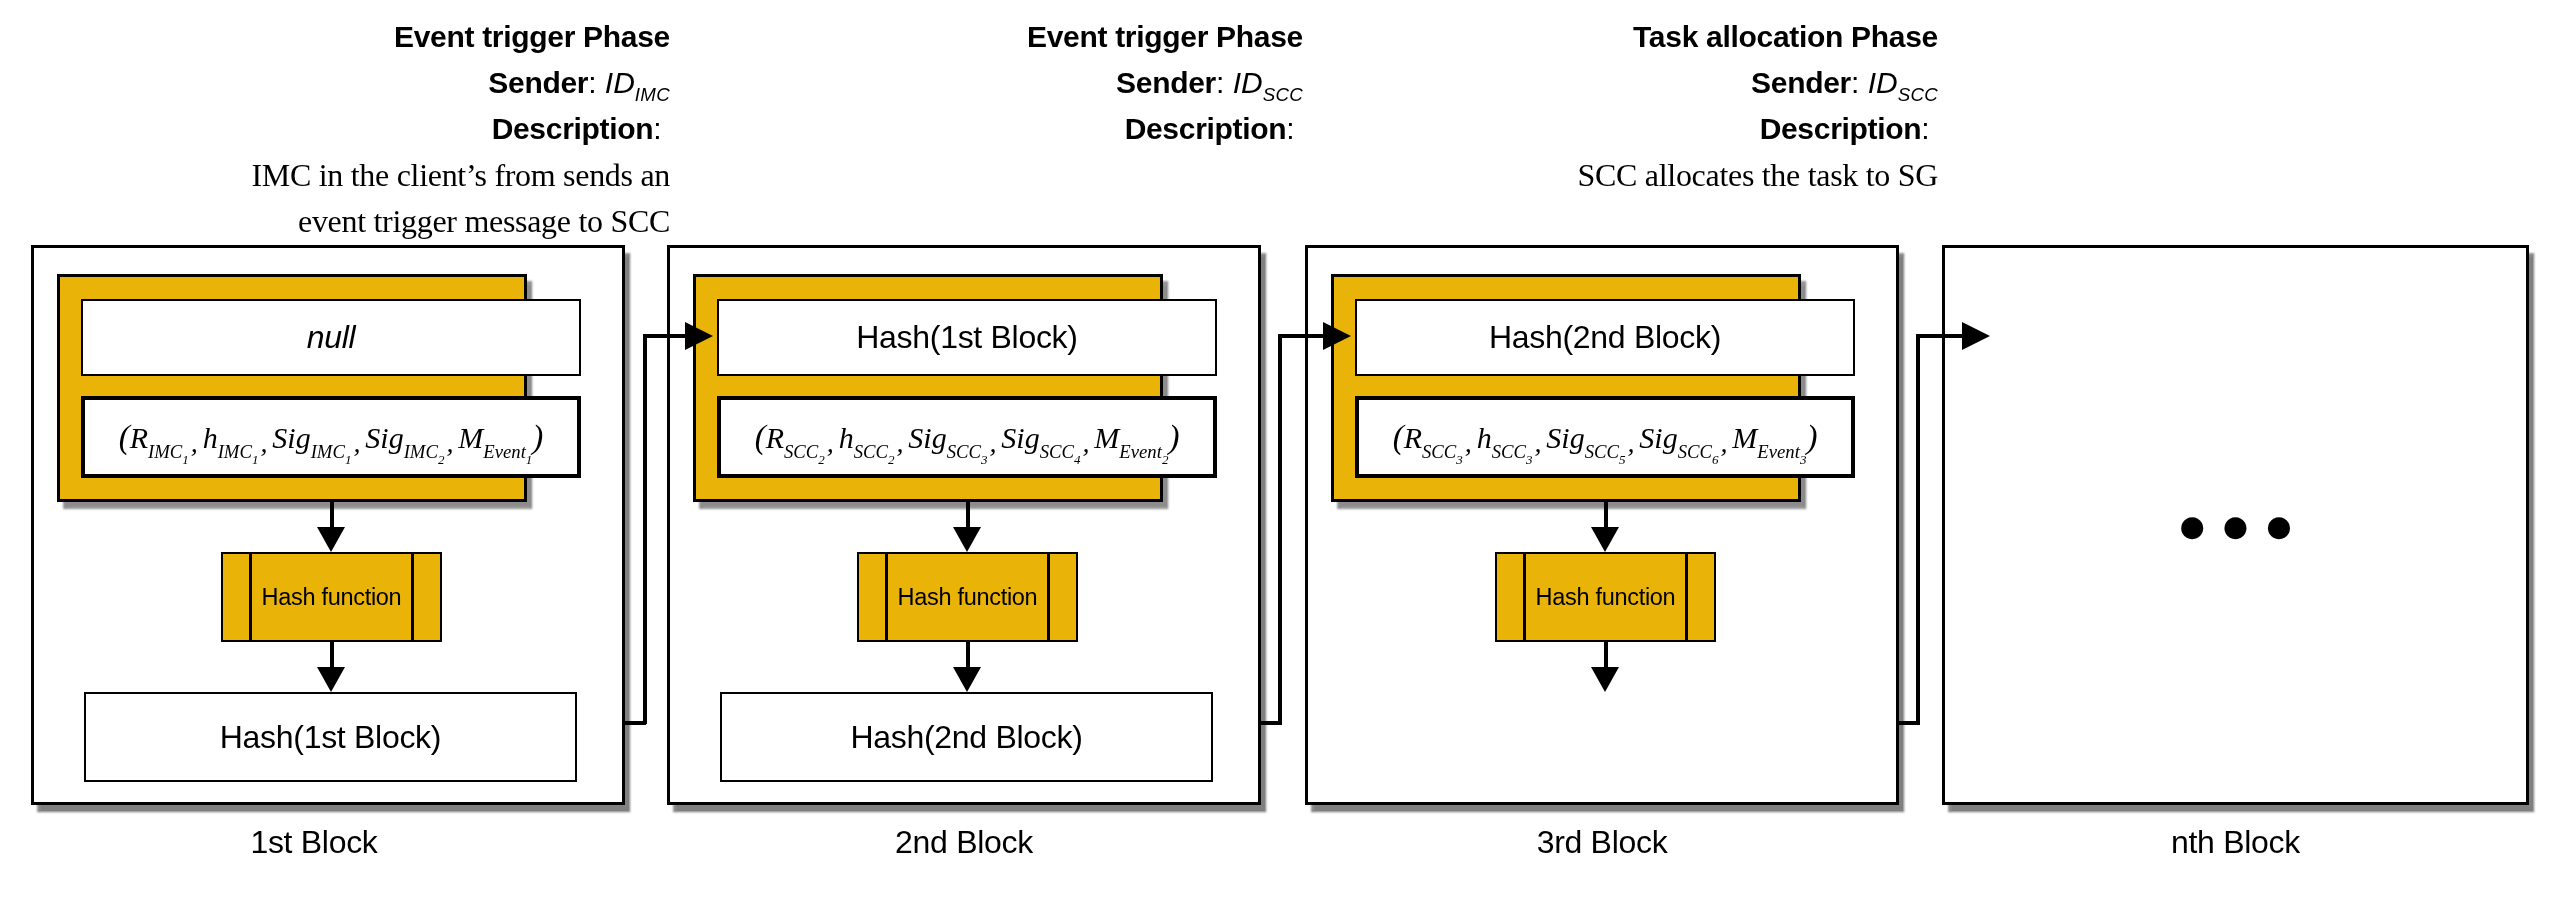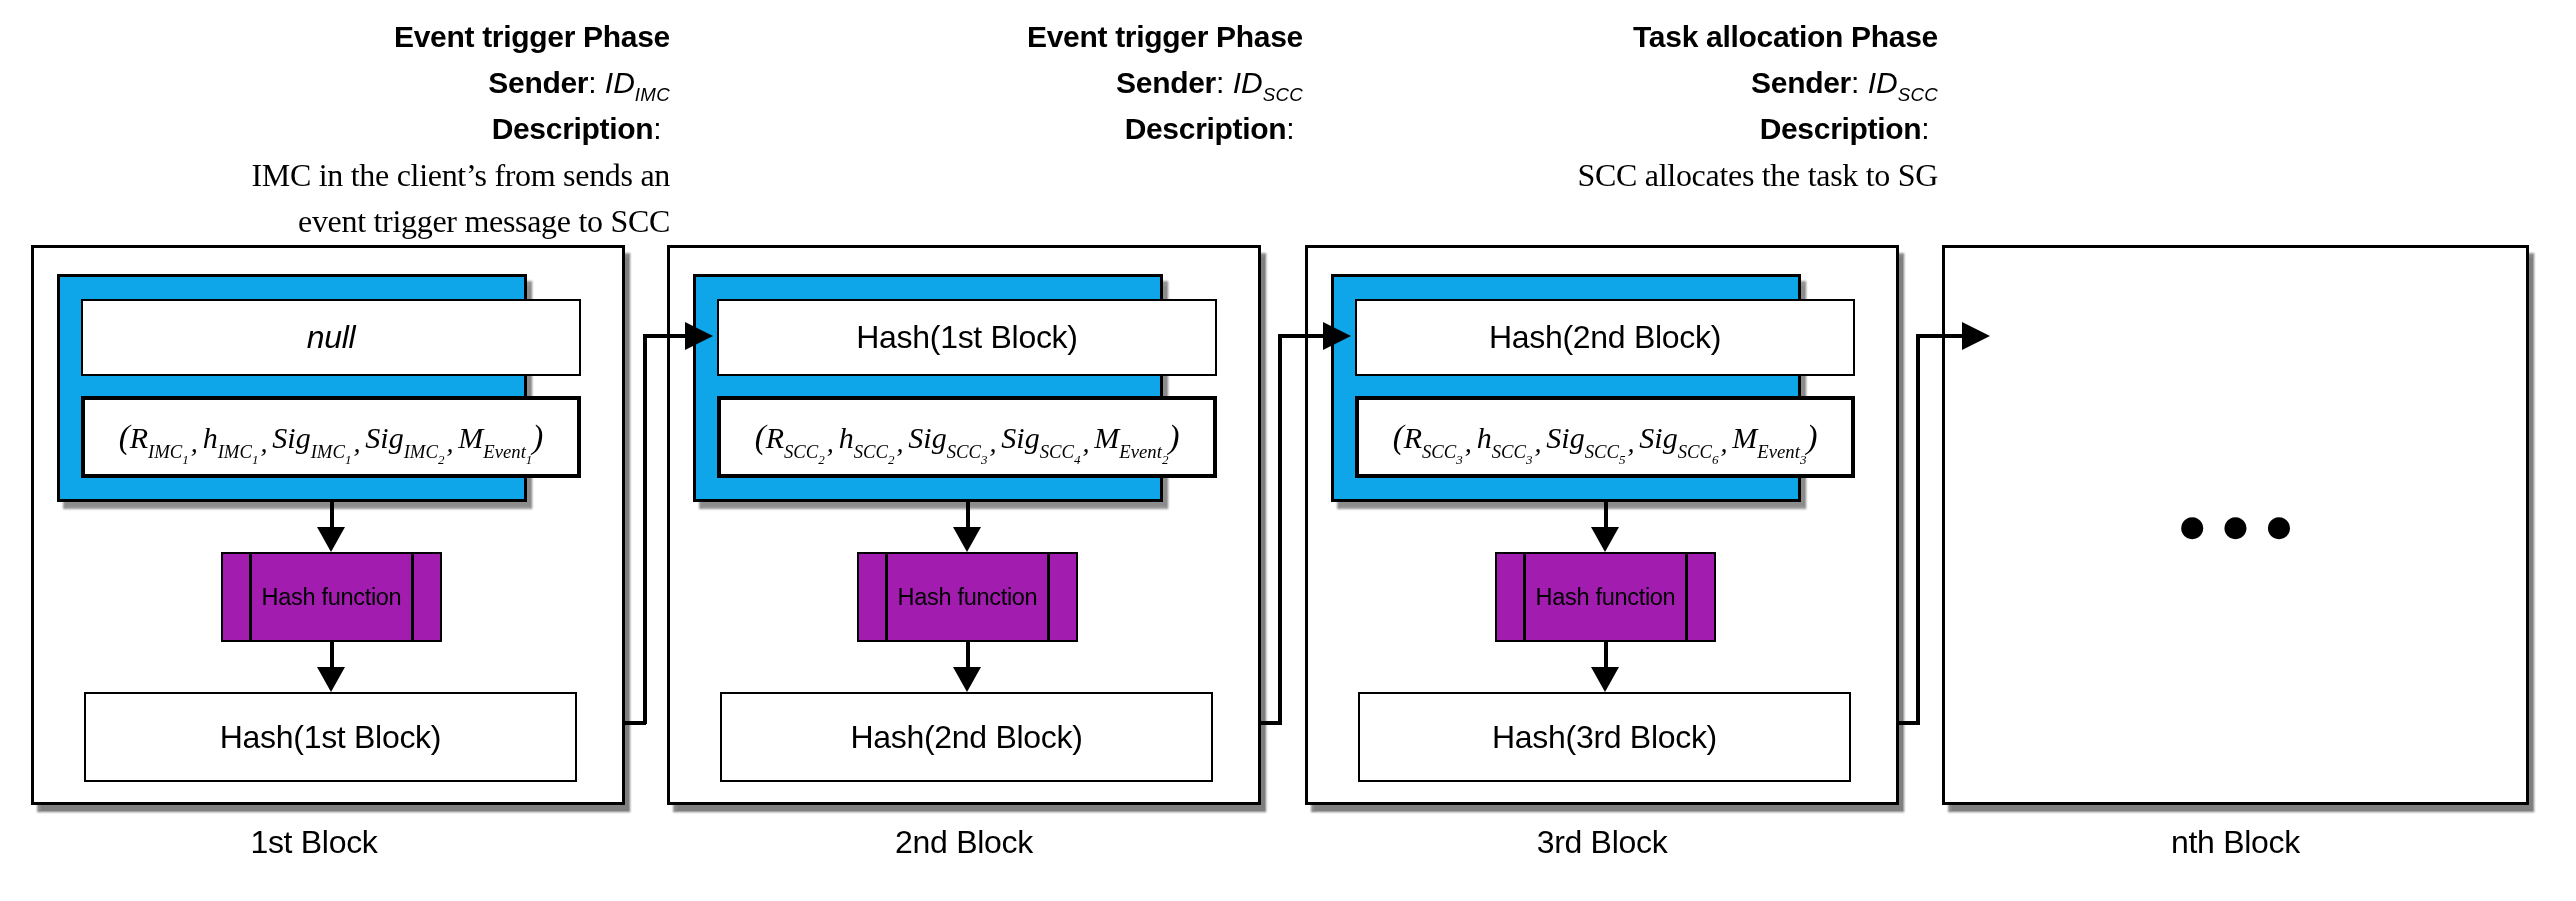--- a/index.html
+++ b/index.html
@@ -25,21 +25,21 @@
     position:absolute; top:245px; height:560px; background:#fff;
     border:3.5px solid #000; box-shadow:6.2px 7.6px 2.1px rgba(0,0,0,0.5);
   }
   #block-0 { left:31px;  width:594px; }
   #block-1 { left:667px; width:594px; }
   #block-2 { left:1305px;width:594px; }
   #block-3 { left:1942px;width:587px; }
 
   .header-group {
     position:absolute; left:23px; top:26px; width:470px; height:228px;
-    border:3.5px solid #000; background:#0ea5e9; box-shadow:5.5px 7px 2.1px rgba(0,0,0,0.45);
+    border:3.5px solid #000; background:#eab308; box-shadow:5.5px 7px 2.1px rgba(0,0,0,0.45);
   }
   .prev-row {
     position:absolute; left:21px; top:22px; width:500px; height:77px;
     border:2.8px solid #000; background:#fff;
     display:flex; align-items:center; justify-content:center;
     font-size:32px; letter-spacing:-0.3px;
   }
   .prev-row.nullstyle { font-style:italic; }
   .tuple-row {
     position:absolute; left:21px; top:119px; width:500px; height:82px;
@@ -57,21 +57,21 @@
   .stem-v { position:absolute; width:3.5px; background:#000; }
   .head-down { position:absolute; width:0; height:0;
     border-left:14.5px solid transparent; border-right:14.5px solid transparent;
     border-top:25px solid #000; }
   .head-right { position:absolute; width:0; height:0;
     border-top:14px solid transparent; border-bottom:14px solid transparent;
     border-left:28px solid #000; }
 
   .hashfn {
     position:absolute; left:187px; top:304px; width:221px; height:90px;
-    border:2.8px solid #000; background:#a21caf;
+    border:2.8px solid #000; background:#eab308;
     display:flex; align-items:center; justify-content:center;
     font-size:23.5px; letter-spacing:-0.3px;
   }
   .hf-line { position:absolute; top:0; bottom:0; width:2.8px; background:#000; }
   .hf-left { left:26px; } .hf-right { right:26px; }
 
   .output-row {
     position:absolute; left:50px; top:444px; width:493px; height:90px;
     border:2.8px solid #000; background:#fff;
     display:flex; align-items:center; justify-content:center;
@@ -219,21 +219,20 @@
     </div>
     <div class="stem-v" style="left:296px; top:254px; height:28px;"></div>
     <div class="head-down" style="left:283px; top:279px;"></div>
     <div class="hashfn">
       <div class="hf-line hf-left"></div>
       <div class="hf-line hf-right"></div>
       <span>Hash function</span>
     </div>
     <div class="stem-v" style="left:296px; top:394px; height:28px;"></div>
     <div class="head-down" style="left:283px; top:419px;"></div>
-    <div class="output-row">Hash(3rd Block)</div>
   </div>
 
   <div class="block" id="block-3">
     <div class="ellipsis-dots">●●●</div>
   </div>
 
   <div>
     <div class="seg-h" style="left:625px; top:721px; width:21px;"></div>
     <div class="seg-v" style="left:643px; top:334px; height:390px;"></div>
     <div class="seg-h" style="left:643px; top:334px; width:43px;"></div>

